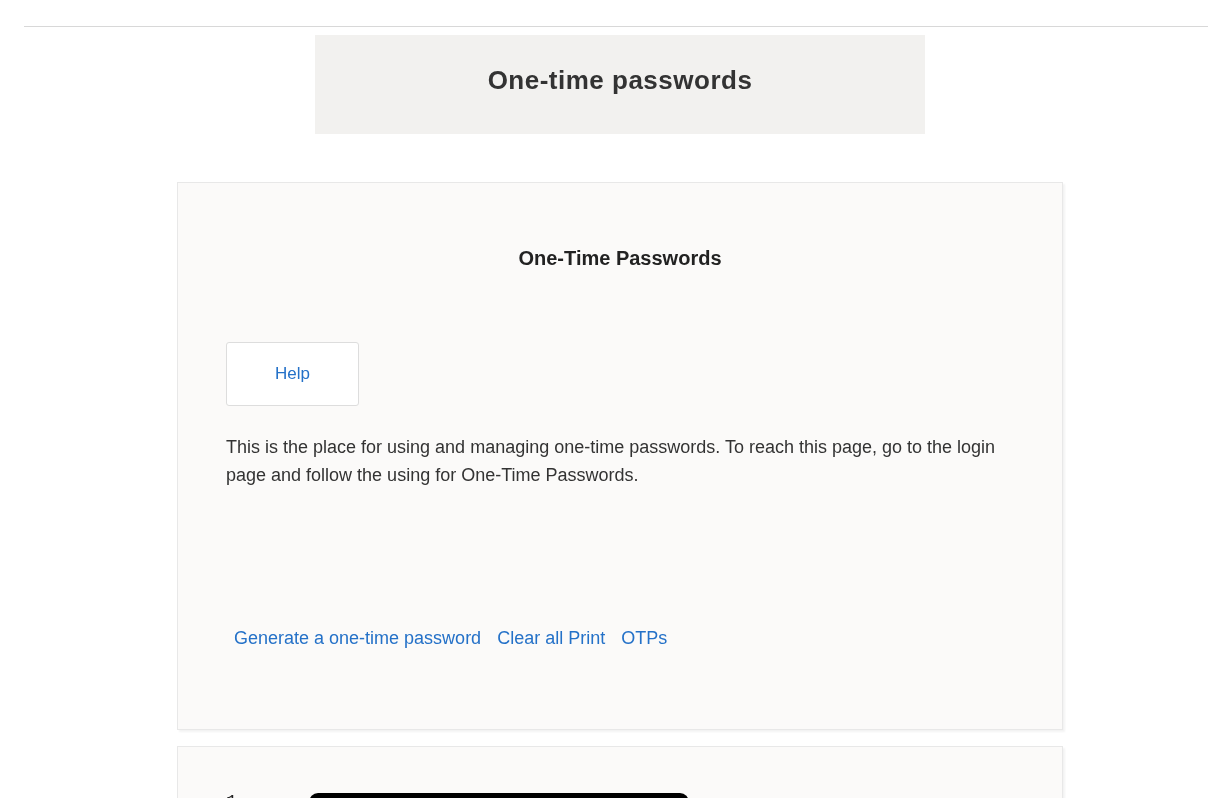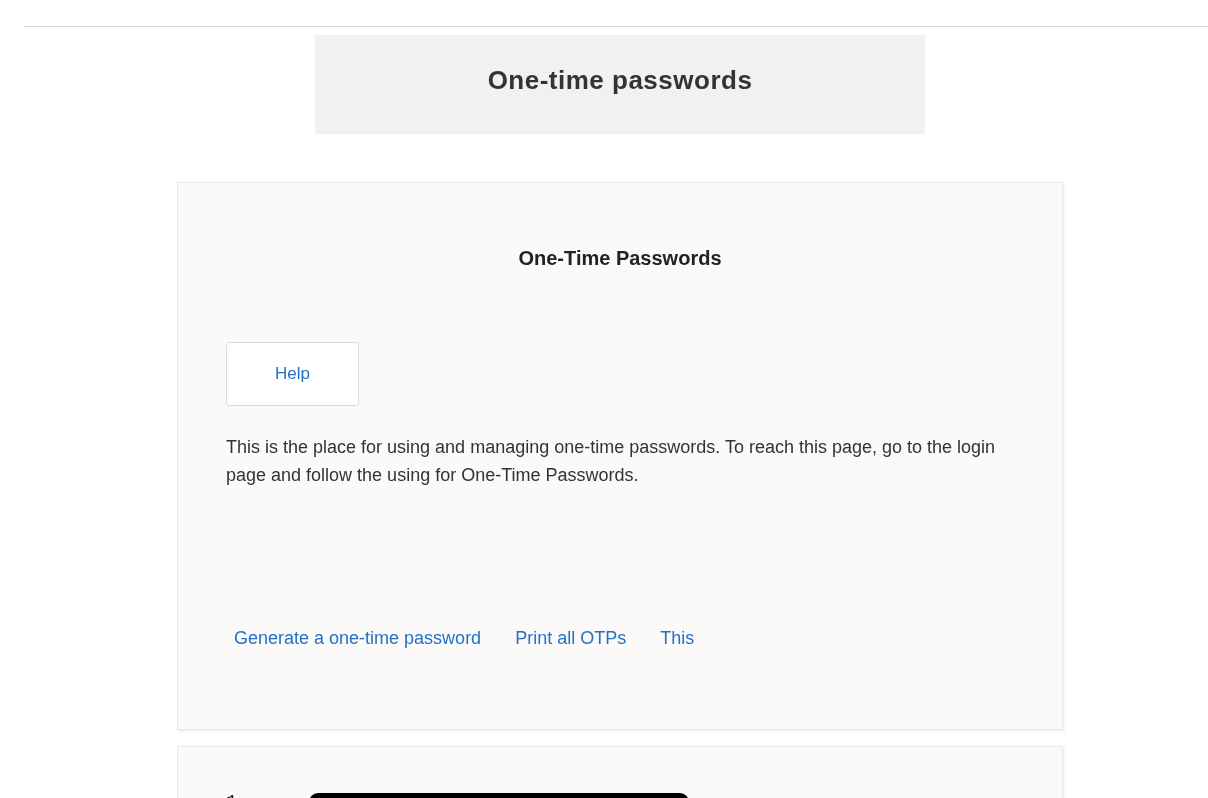--- a/index.html
+++ b/index.html
@@ -59,21 +59,21 @@
       margin-bottom: 20px;
     }
     .description {
       font-size: 18px;
       color: #333333;
       line-height: 1.55;
       margin-bottom: 130px;
     }
     .action-links {
       display: flex;
-      gap: 18px;
+      gap: 0;
       align-items: center;
     }
     .action-links a {
       color: #2471c8;
       text-decoration: none;
       font-size: 18px;
       cursor: pointer;
     }
     .list-card {
       width: 886px;
@@ -111,21 +111,21 @@
   <div class="card-title">One-Time Passwords</div>
 
   <button class="help-button">
     <span>Help</span>
   </button>
 
   <div class="description">This is the place for using and managing one-time passwords. To reach this page, go to the login page and follow the using for One-Time Passwords.</div>
 
   <div class="action-links">
     <a>Generate a one-time password</a>
-    <a>Print all OTPs</a>
-    <a>This</a>
+    <a>Clear all Print</a>
+    <a>OTPs</a>
   </div>
 </div>
 
 <div class="list-card">
   <span class="list-index">1.</span>
   <div class="redacted"></div>
 </div>
 
 </body></html>

